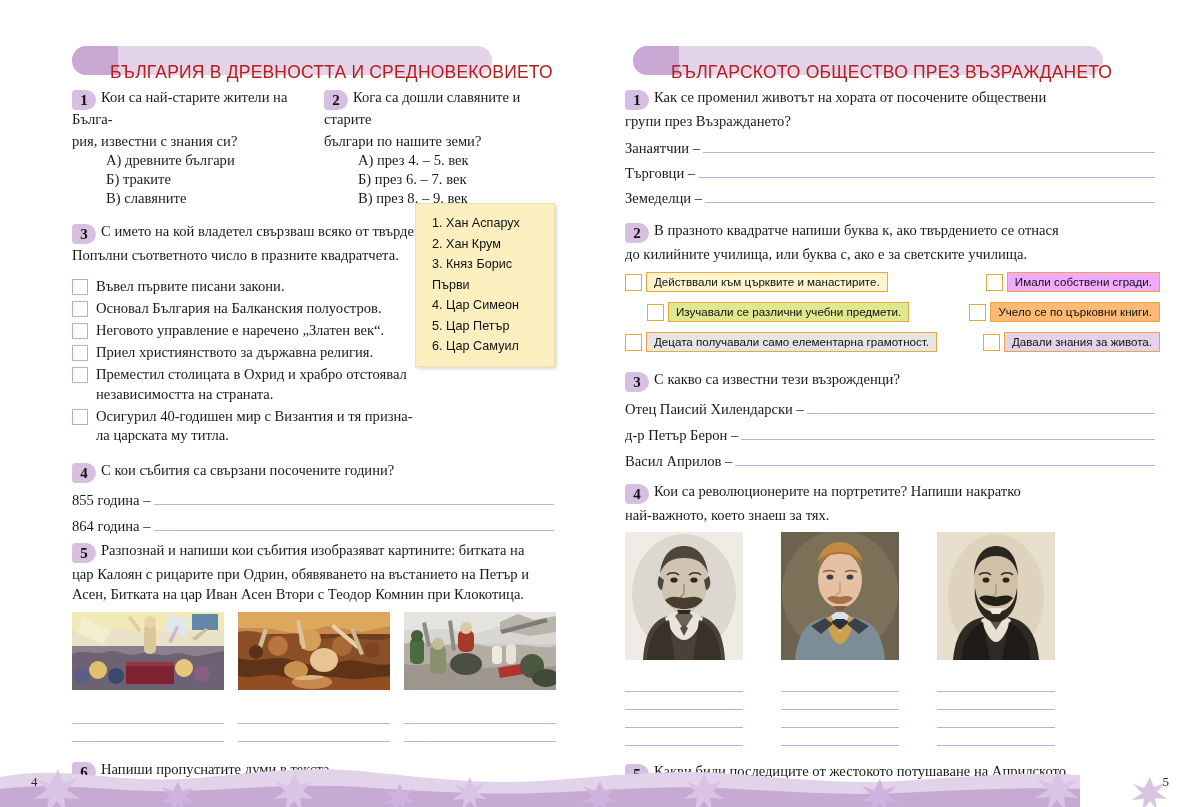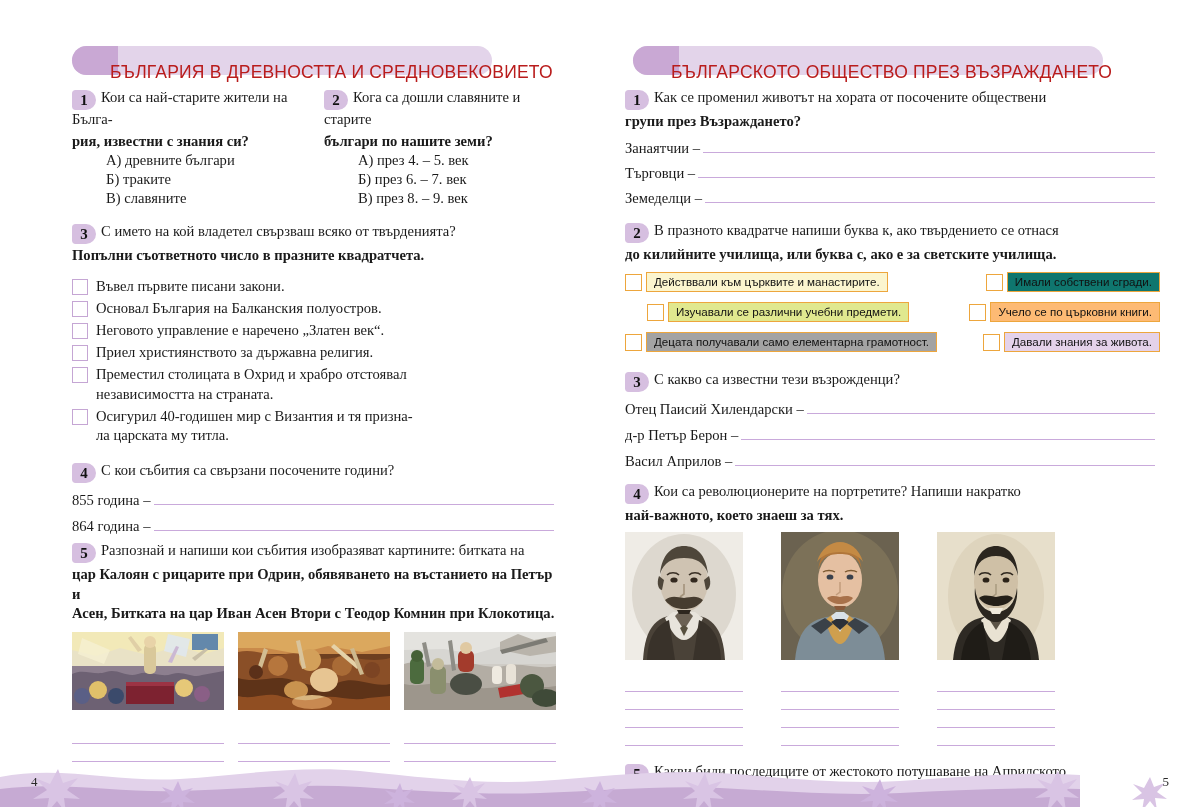--- a/index.html
+++ b/index.html
@@ -30,21 +30,21 @@
   }
 
   
   .qnum{
     display:inline-block;width:24px;height:20px;line-height:20px;
     background:#d6bfe0;border-radius:4px 11px 11px 4px;
     text-align:center;font-size:15px;font-weight:bold;color:#111;
     vertical-align:-3px;margin-right:5px;
   }
   .q{margin:0 0 2px 0;font-size:14.6px;line-height:19.5px;}
-  .q-text{font-size:14.6px;line-height:19.5px;font-weight:bold;}
+  .q-text{font-size:14.6px;line-height:19.5px;}
 
   .opts{margin:0 0 0 34px;font-size:14.6px;line-height:19px;}
 
   
   .cbrow{display:flex;align-items:flex-start;margin:0 0 3px 0;}
   .cbox{
     flex:none;width:16px;height:16px;border:1.3px solid #c5a6d4;
     background:#fff;margin:2px 8px 0 0;box-sizing:border-box;
   }
   .cbtext{font-size:14.6px;line-height:19.2px;}
@@ -174,20 +174,28 @@
           <div class="cbox"></div>
           <div class="cbtext">Преместил столицата в Охрид и храбро отстоявал независимостта на страната.</div>
         </div>
         <div class="cbrow">
           <div class="cbox"></div>
           <div class="cbtext">Осигурил 40-годишен мир с Византия и тя призна-ла царската му титла.</div>
         </div>
       </div>
     </div>
 
+    <div class="ylist">
+      <div>1. Хан Аспарух</div>
+      <div>2. Хан Крум</div>
+      <div>3. Княз Борис Първи</div>
+      <div>4. Цар Симеон</div>
+      <div>5. Цар Петър</div>
+      <div>6. Цар Самуил</div>
+    </div>
 
     <div style="margin-top:16px;width:482px;">
       <div class="q">
         <span class="qnum">4</span><span>С кои събития са свързани посочените години?</span>
       </div>
       <div class="inlinewrap" style="margin-top:7px;">
         <span class="lbl">855 година –</span>
         <span class="aline"></span>
       </div>
       <div class="inlinewrap" style="margin-top:7px;">
@@ -346,37 +354,37 @@
       <div class="q-text">до килийните училища, или буква с, ако е за светските училища.</div>
 
       <div style="margin-top:8px;">
         <div style="display:flex;align-items:center;justify-content:space-between;margin-bottom:5px;">
           <div class="stmt-row">
             <div class="stmt-box"></div>
             <div class="stmt" style="background:#fbf5cf">Действвали към църквите и манастирите.</div>
           </div>
           <div class="stmt-row">
             <div class="stmt-box"></div>
-            <div class="stmt" style="background:#0f766e">Имали собствени сгради.</div>
+            <div class="stmt" style="background:#f0abfc">Имали собствени сгради.</div>
           </div>
         </div>
         <div style="display:flex;align-items:center;justify-content:space-between;margin-bottom:5px;padding-left:22px;">
           <div class="stmt-row">
             <div class="stmt-box"></div>
             <div class="stmt" style="background:#e0e88f">Изучавали се различни учебни предмети.</div>
           </div>
           <div class="stmt-row">
             <div class="stmt-box"></div>
             <div class="stmt" style="background:#fdba74">Учело се по църковни книги.</div>
           </div>
         </div>
         <div style="display:flex;align-items:center;justify-content:space-between;margin-bottom:5px;">
           <div class="stmt-row">
             <div class="stmt-box"></div>
-            <div class="stmt" style="background:#a3a3a3">Децата получавали само елементарна грамотност.</div>
+            <div class="stmt" style="background:#e5e5e5">Децата получавали само елементарна грамотност.</div>
           </div>
           <div class="stmt-row">
             <div class="stmt-box"></div>
             <div class="stmt" style="background:#e4d2ea">Давали знания за живота.</div>
           </div>
         </div>
       </div>
     </div>
 
     <div style="margin-top:13px;width:530px;">

